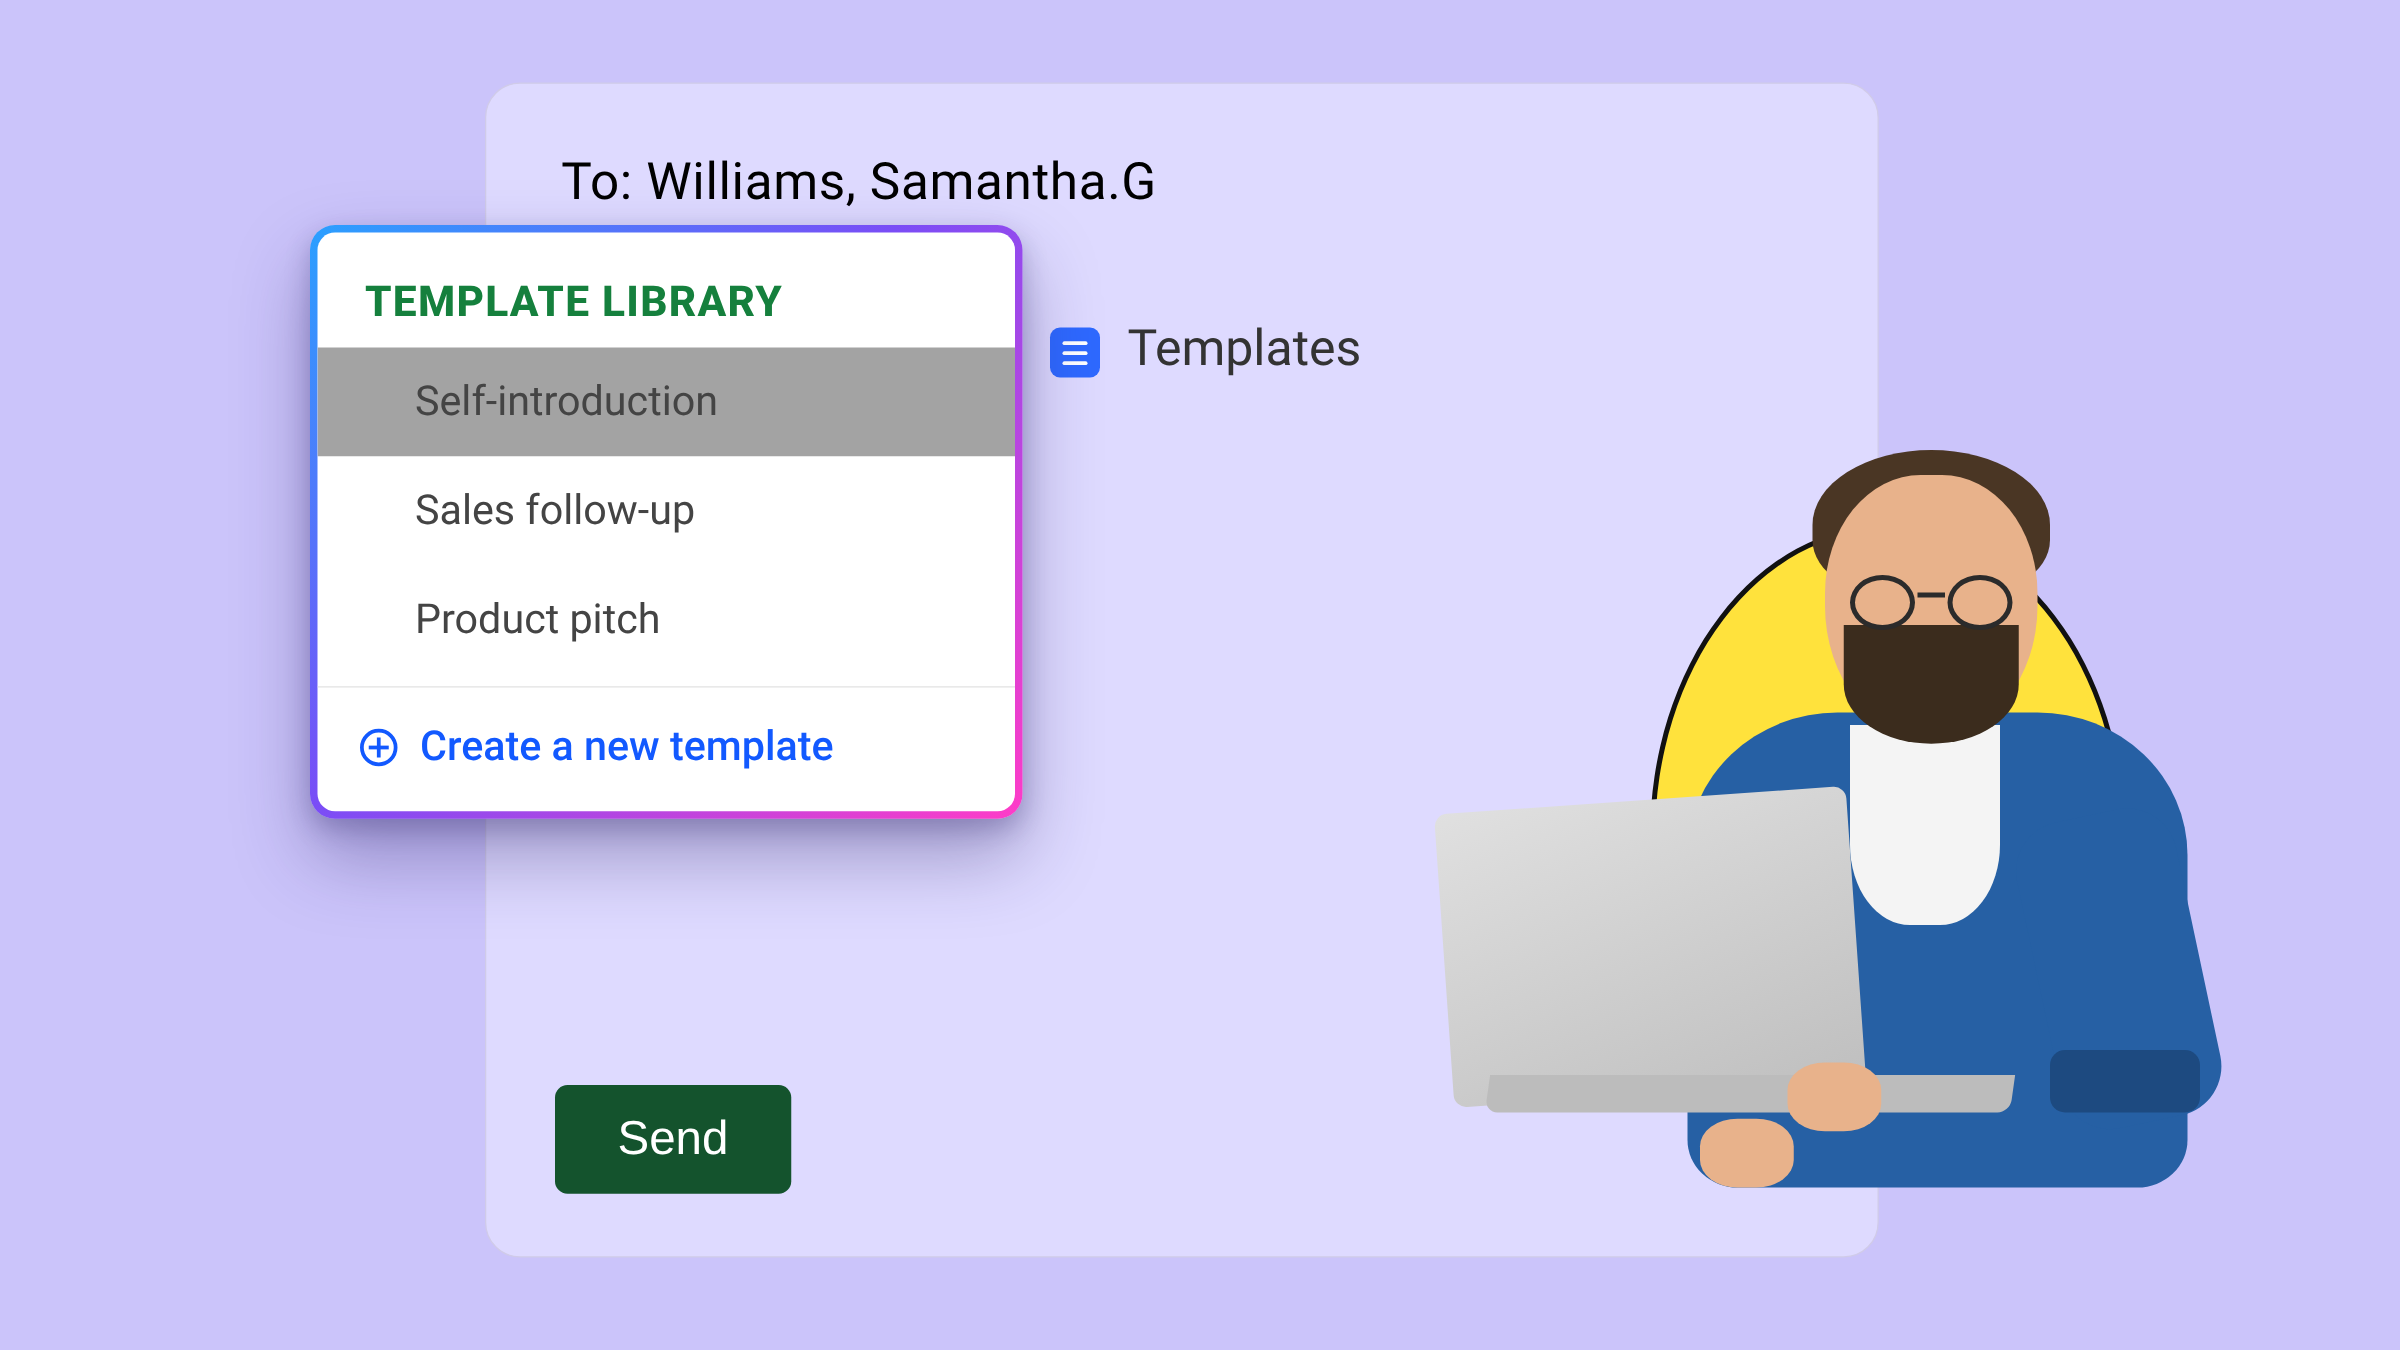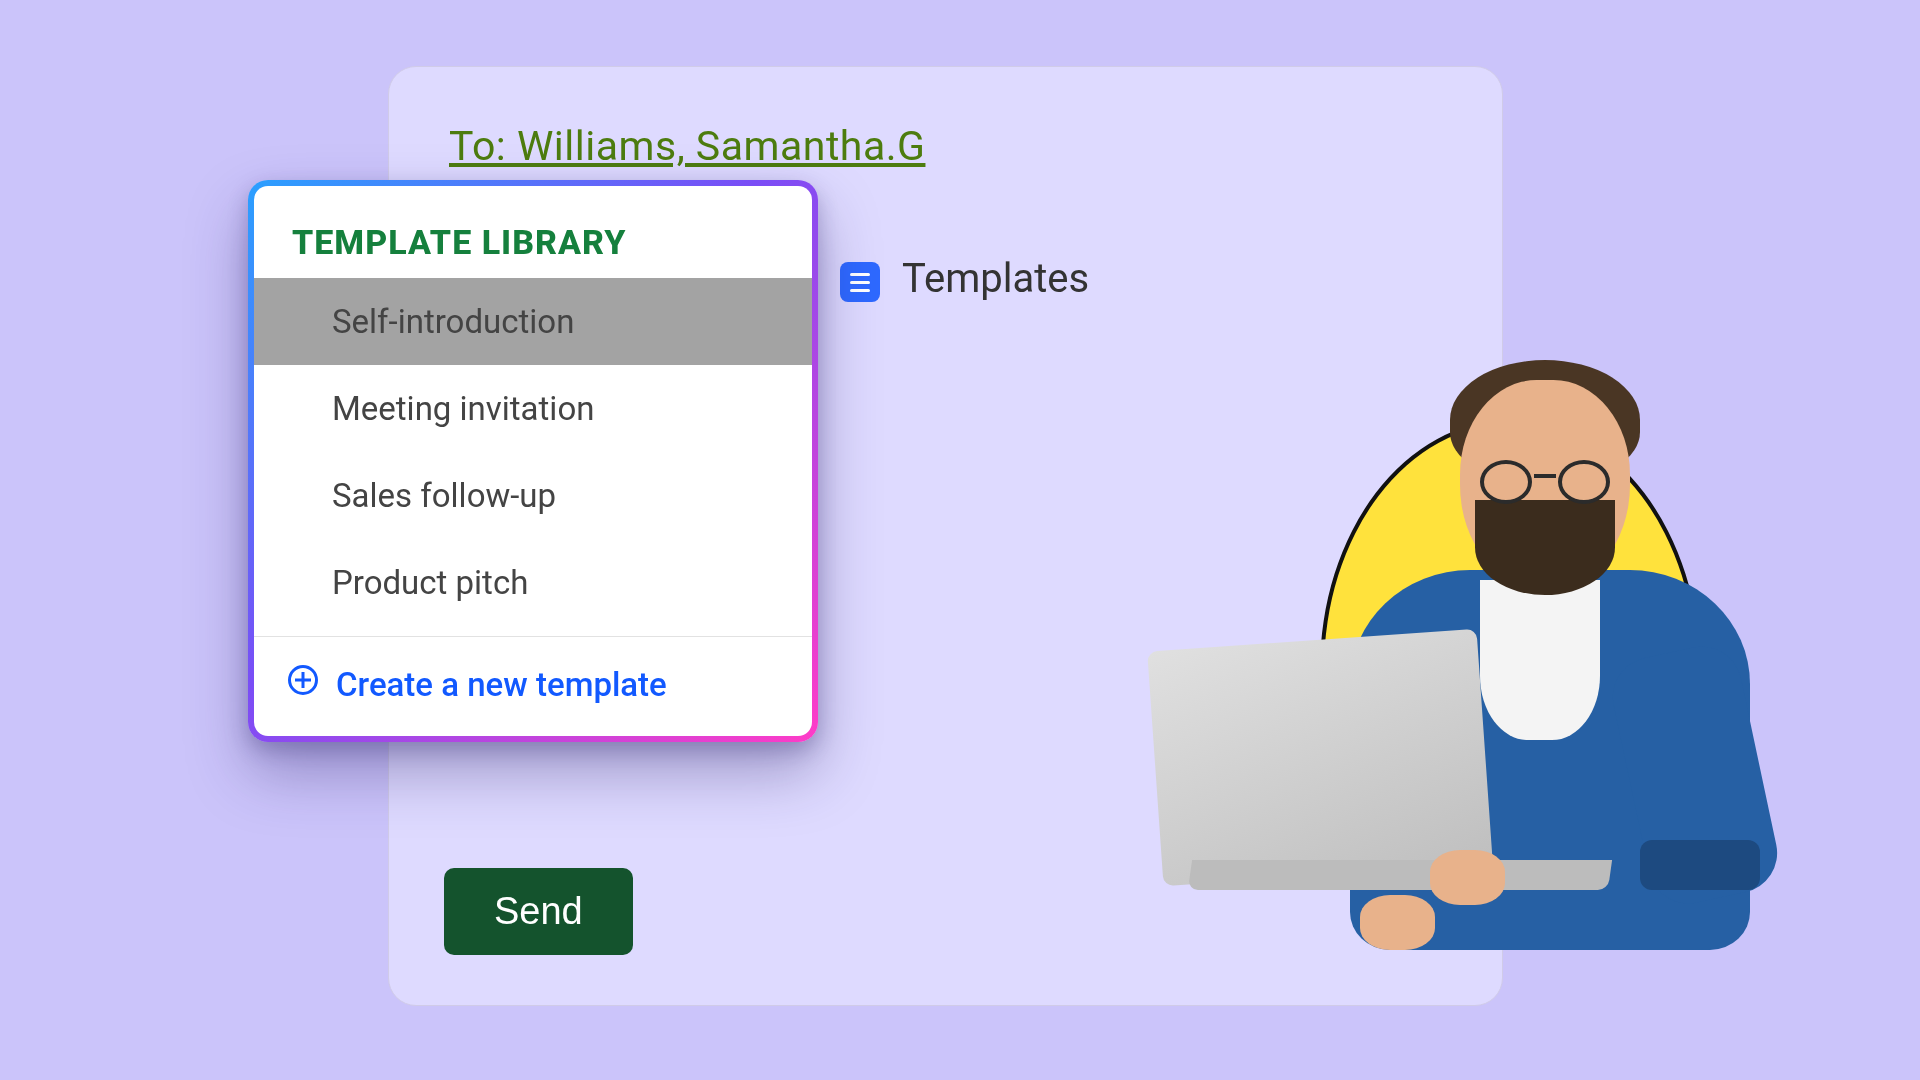--- a/index.html
+++ b/index.html
@@ -14,23 +14,22 @@
     width: 1115px;
     height: 940px;
     background: #dedaff;
     border: 1px solid #d0cbe8;
     border-radius: 28px;
     padding: 55px 60px 40px 60px;
   }
 
   .to-line {
     font-size: 41px;
-    color: #4d7c0f;
+    color: #000000;
     letter-spacing: 0.5px;
-    text-decoration: underline;
   }
 
   .templates-row {
     position: absolute;
     left: 840px;
     top: 255px;
     display: flex;
     align-items: flex-end;
     gap: 22px;
   }
@@ -104,21 +103,21 @@
   .template-item.selected {
     background: #a3a3a3;
   }
   .popover-divider {
     height: 1px;
     background: #e2e2e2;
     margin: 10px 0 0 0;
   }
   .create-row {
     display: flex;
-    align-items: flex-start;
+    align-items: center;
     gap: 18px;
     padding: 28px 34px 32px 34px;
     cursor: pointer;
   }
   .plus-icon {
     width: 30px; height: 30px;
     border: 3px solid #1259ff;
     border-radius: 50%;
     position: relative;
     flex: 0 0 auto;
@@ -285,21 +284,20 @@
       <span></span>
     </span>
   <span class="templates-label">Templates</span>
 </div>
 
 <div class="popover-wrap">
   <div class="popover">
     <div class="popover-title">TEMPLATE LIBRARY</div>
     <div class="template-list">
       <div class="template-item selected">Self-introduction</div>
-      <div class="template-item">Meeting invitation</div>
       <div class="template-item">Sales follow-up</div>
       <div class="template-item">Product pitch</div>
     </div>
     <div class="popover-divider"></div>
     <div class="create-row">
       <span class="plus-icon"></span>
       <span class="create-label">Create a new template</span>
     </div>
   </div>
 </div>

